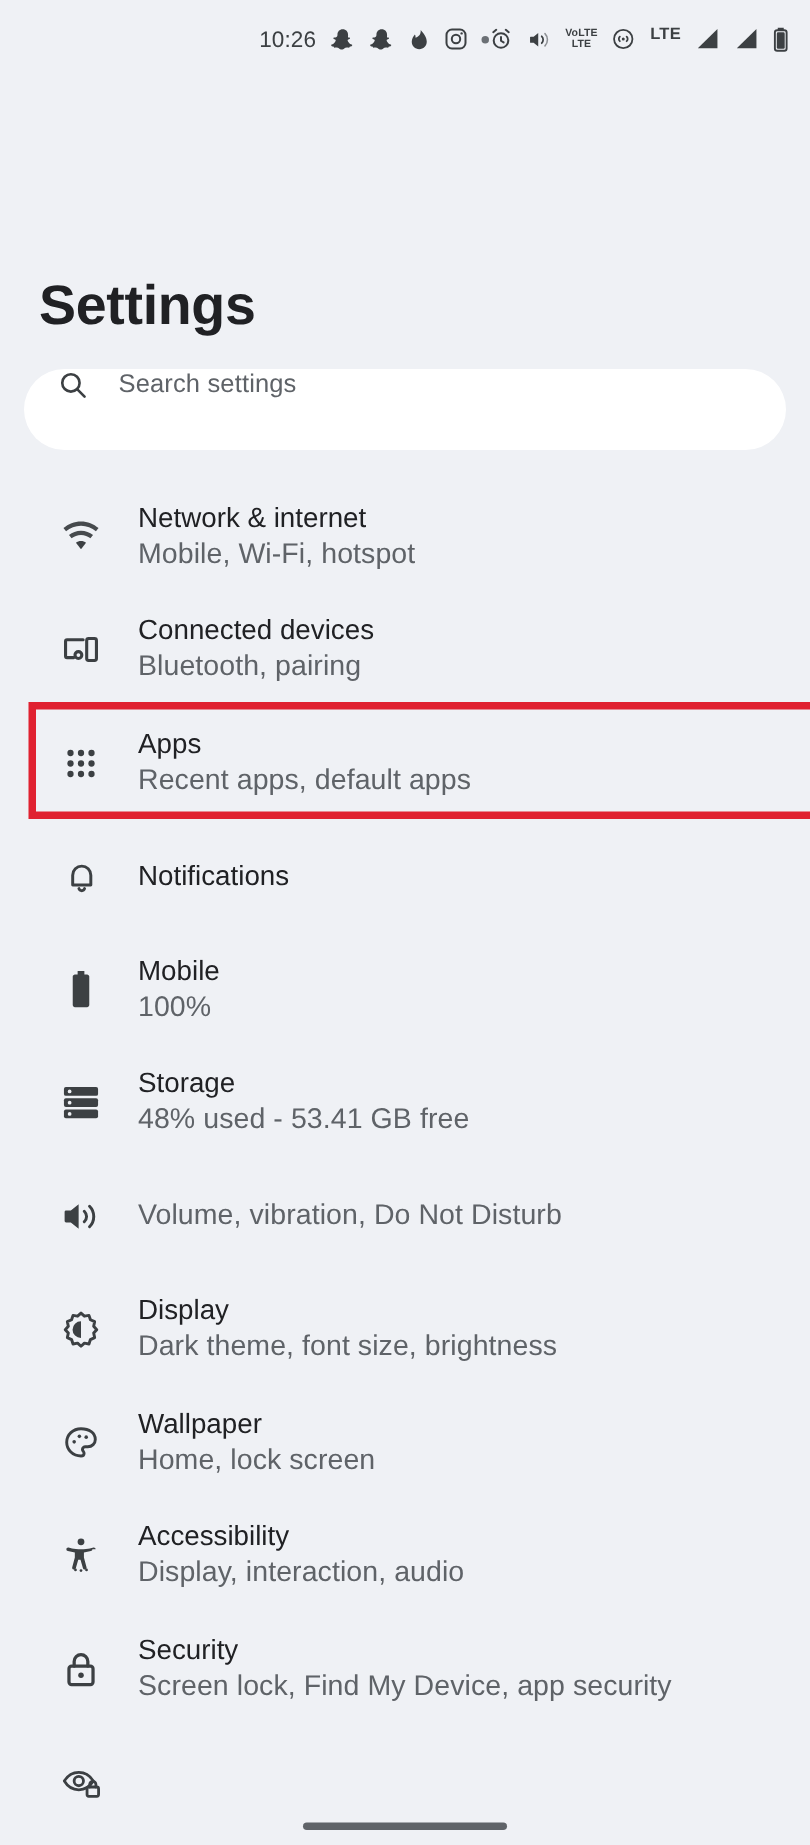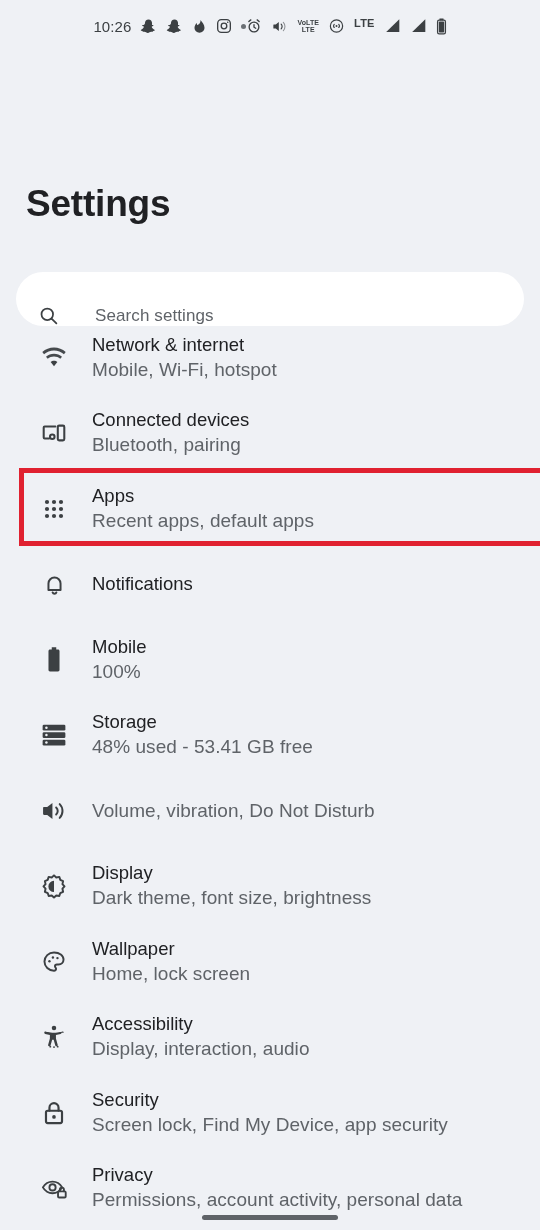--- a/index.html
+++ b/index.html
@@ -18,21 +18,21 @@
   }
 
   
   .status-bar {
     position: absolute;
     top: 0; left: 0;
     width: 540px;
     height: 52px;
     display: flex;
     align-items: center;
-    justify-content: center;
+    justify-content: flex-end;
     padding: 0 14px 0 14px;
   }
   .status-left {
     display: flex;
     align-items: center;
     gap: 9px;
   }
   .status-clock {
     font-size: 15px;
     color: #3c4043;
@@ -85,25 +85,24 @@
   
   .search-bar {
     position: absolute;
     top: 246px;
     left: 16px;
     width: 508px;
     height: 54px;
     background: #ffffff;
     border-radius: 27px;
     display: flex;
-    align-items: flex-end;
+    align-items: flex-start;
     padding-left: 22px;
-    gap: 36px;
+    gap: 20px;
     cursor: text;
-    margin-top: 26px;
   }
   .search-icon svg { display: block; }
   .search-placeholder {
     font-size: 17px;
     color: #5f6368;
     letter-spacing: .1px;
   }
 
   
   .settings-list {
@@ -441,22 +440,18 @@
 
   <div class="setting-row">
     <div class="row-icon">
       <svg width="27" height="24" viewBox="0 0 26 22" fill="none" stroke="#3c4043" stroke-width="1.8">
         <path d="M1.8 10.4C3.9 6.9 7.3 4.8 11.1 4.8s7.2 2.1 9.3 5.6c-2.1 3.5-5.5 5.6-9.3 5.6s-7.2-2.1-9.3-5.6z" stroke-linejoin="round"></path>
         <circle cx="11.1" cy="10.4" r="3"></circle>
         <rect x="16.4" y="14.2" width="7.4" height="6" rx="1.1" fill="#eff1f5"></rect>
         <path d="M18.1 14.2v-1.6a2 2 0 114 0v1.6" stroke-linecap="round"></path>
       </svg>
     </div>
-    <div class="row-text">
-      <span class="row-title">Privacy</span>
-      <span class="row-sub">Permissions, account activity, personal data</span>
-    </div>
   </div>
 
   <div class="highlight-box"></div>
 </div>
 
 <div class="gesture-bar"></div>
 
 </body></html>

